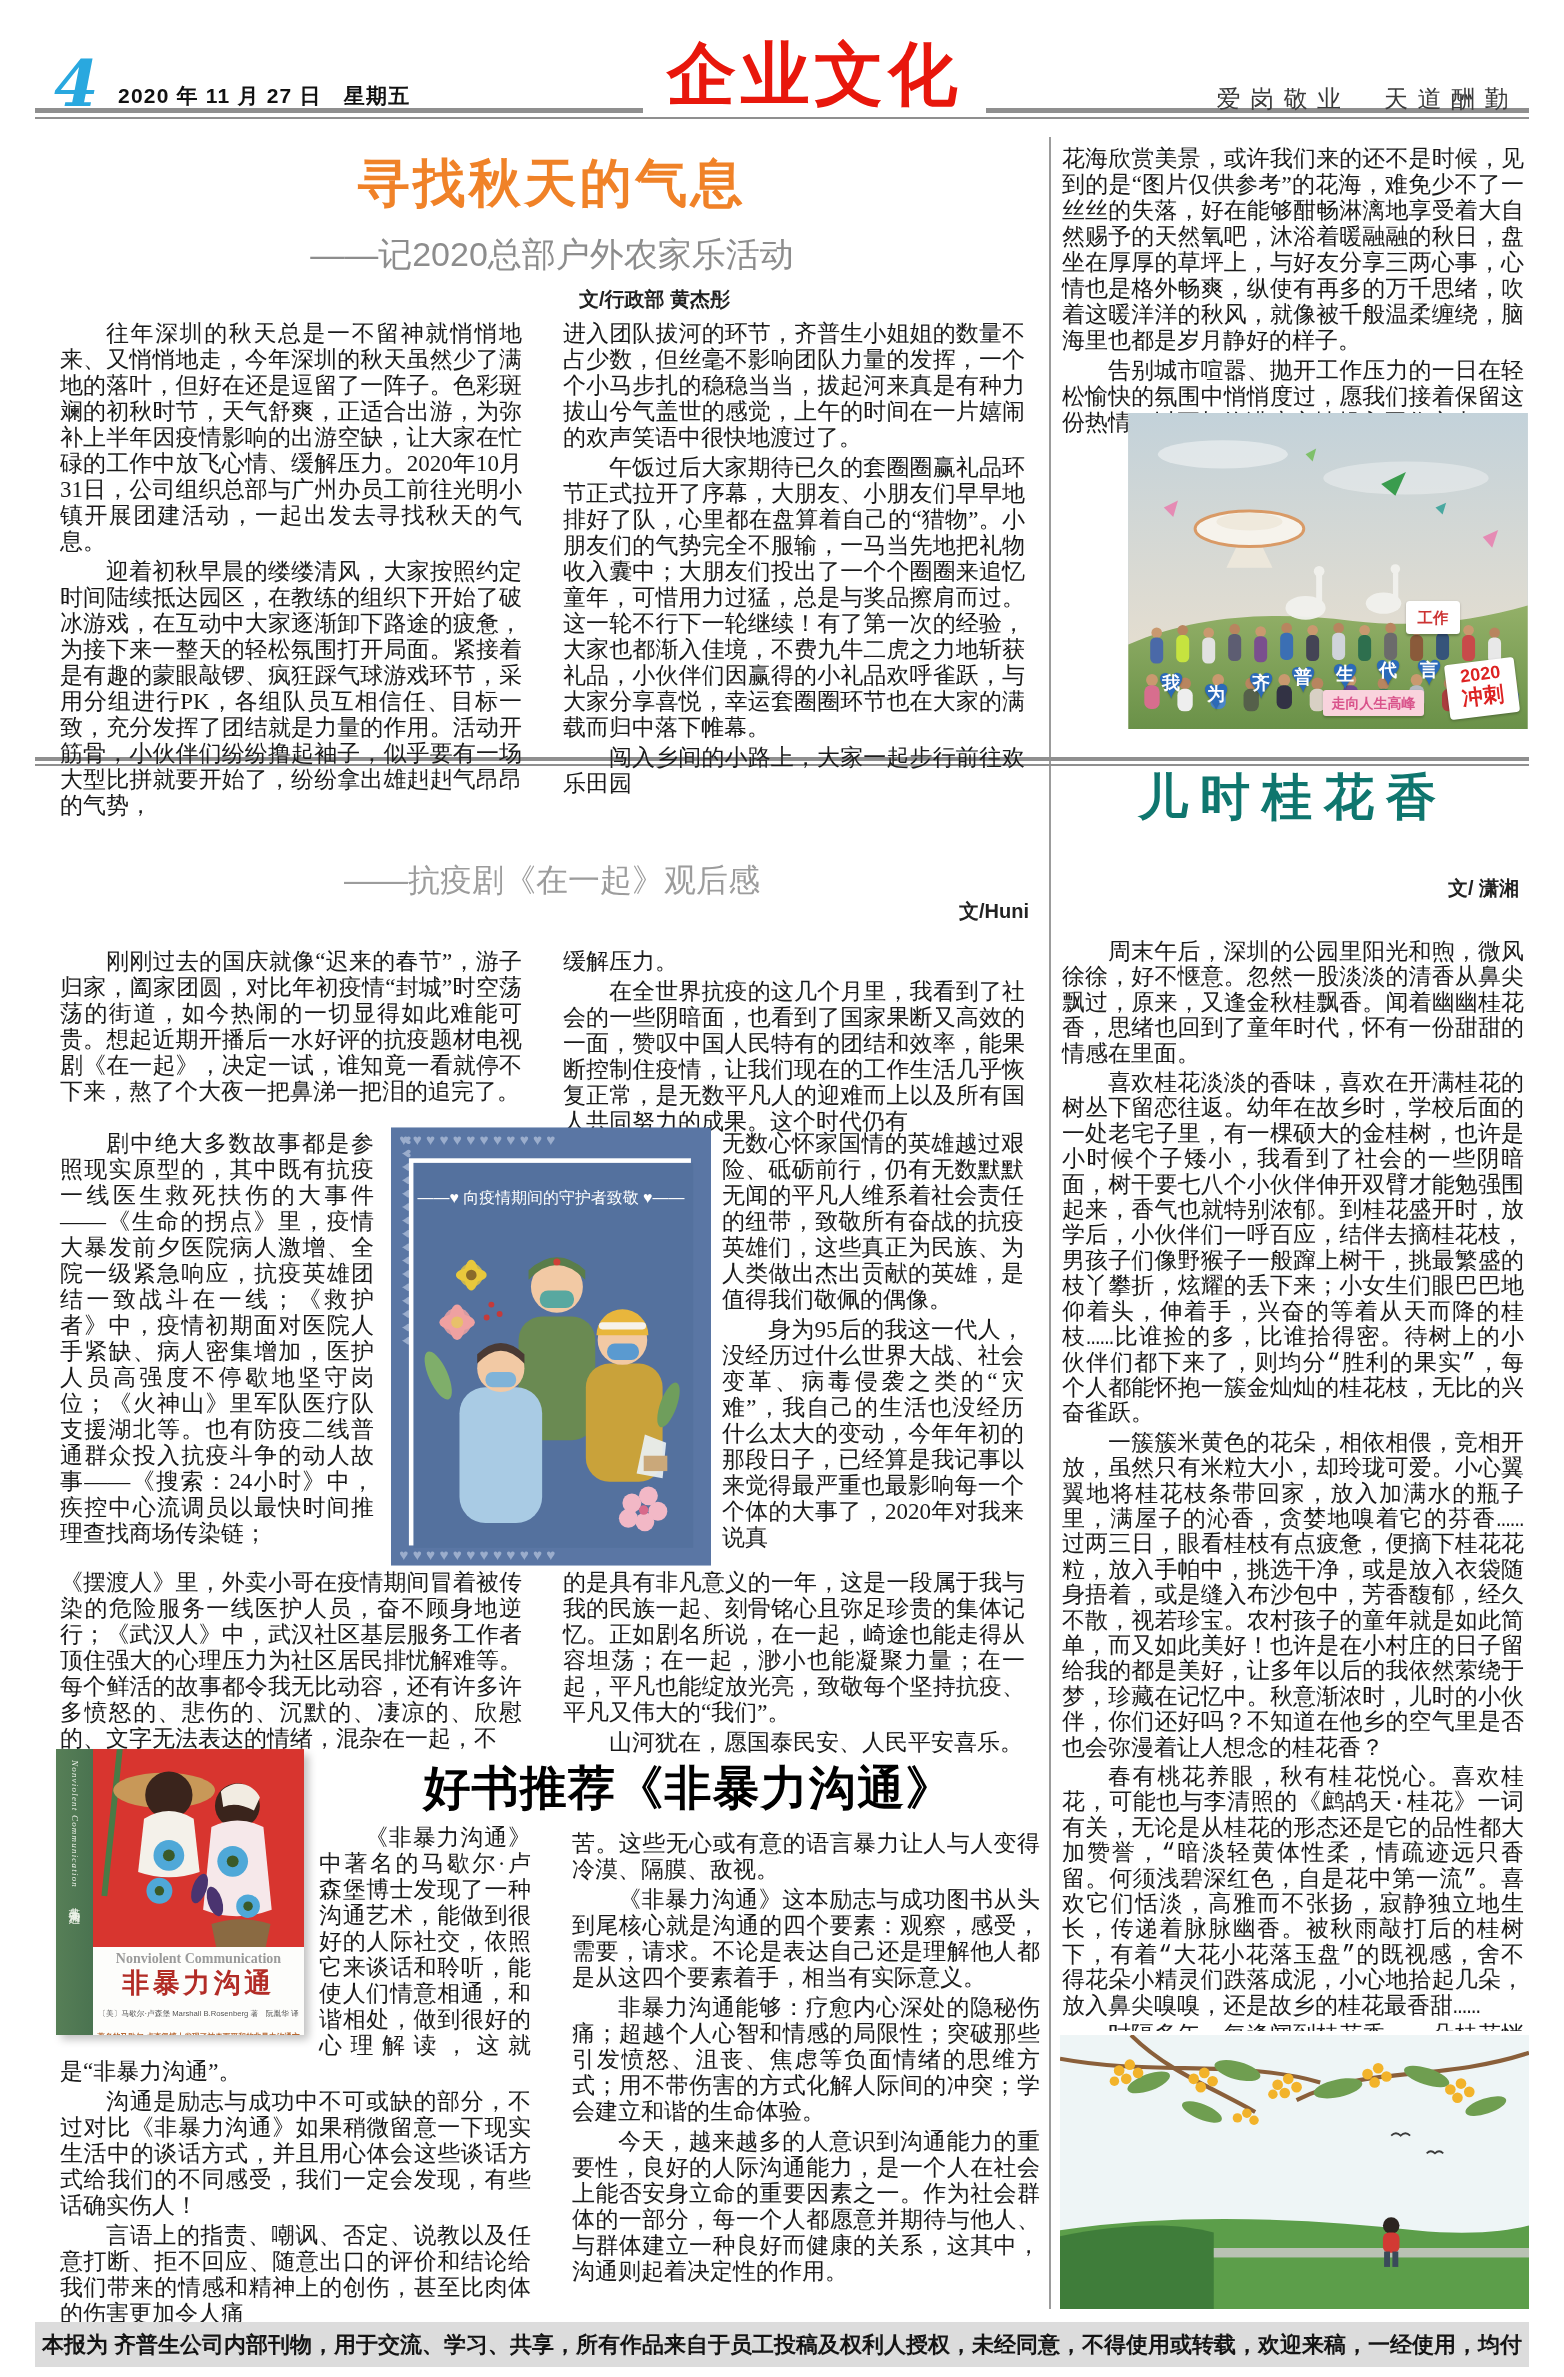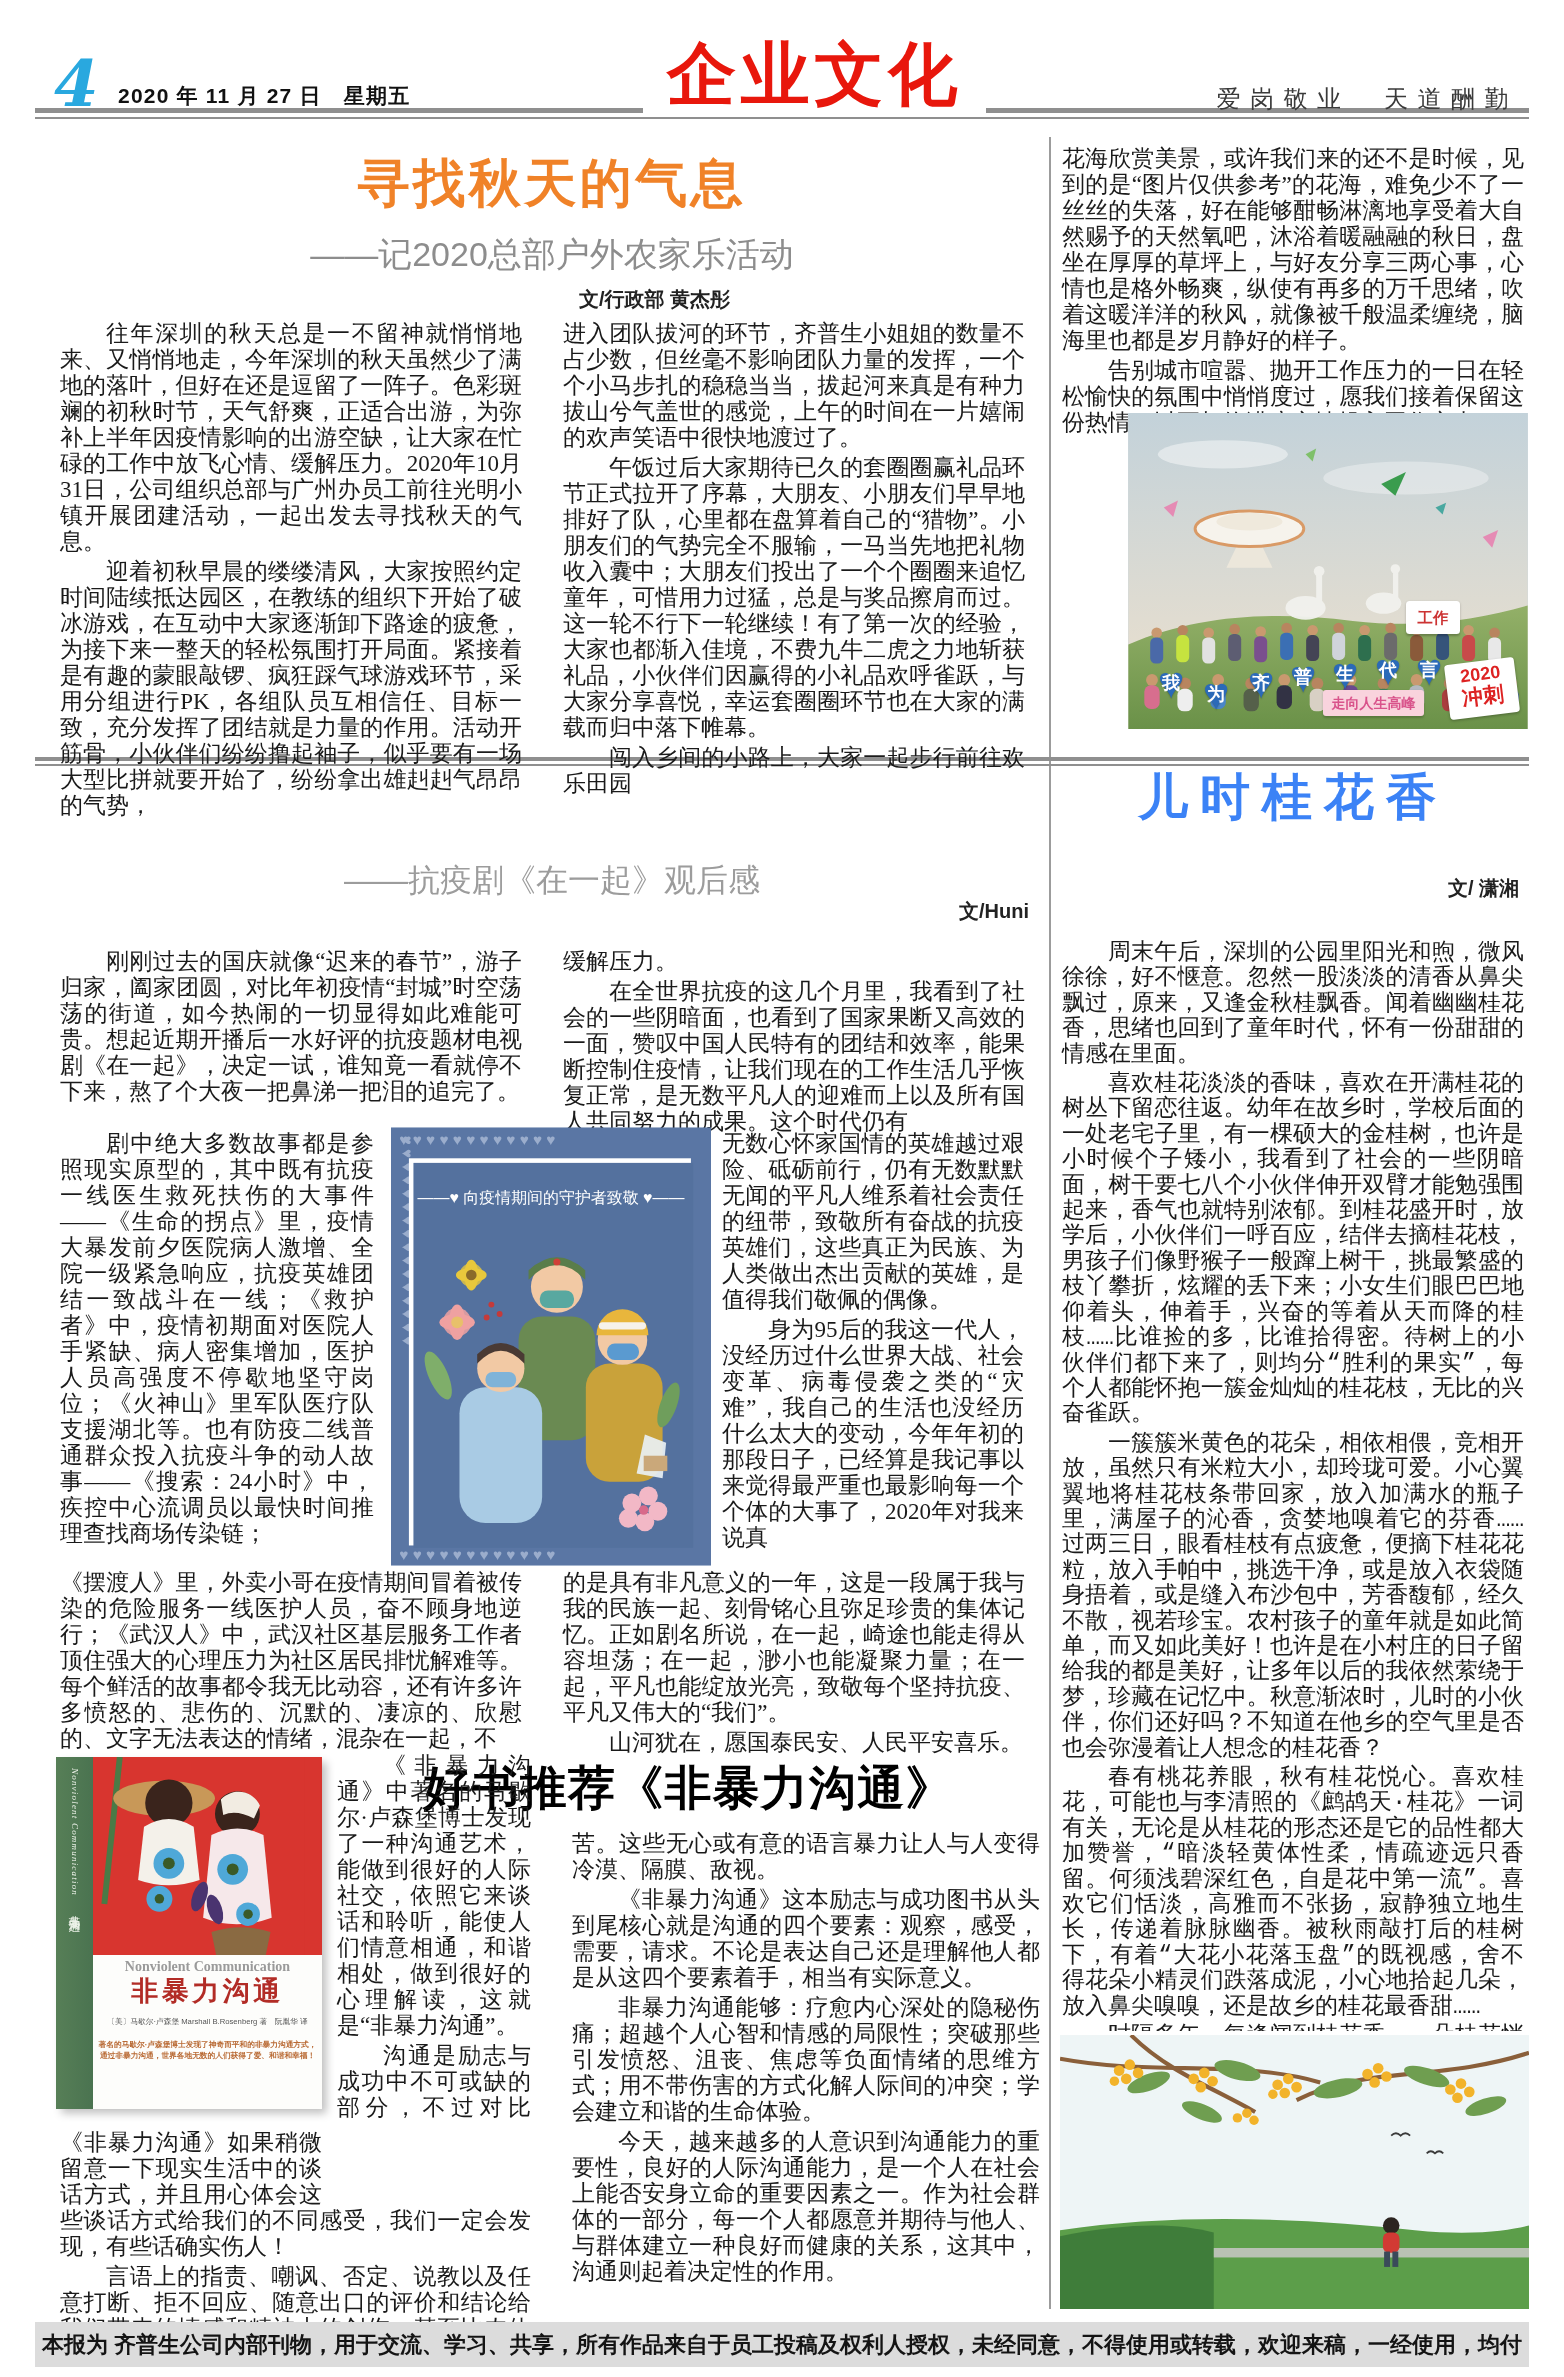--- a/index.html
+++ b/index.html
@@ -43,31 +43,31 @@
   .a2-byline{left:56px;top:898px;width:973px;text-align:right;}
   .a2c1a{left:56px;top:945px;width:470px;}
   .a2c1b{left:56px;top:1127px;width:322px;}
   .a2c1c{left:56px;top:1566px;width:470px;}
   .a2c2a{left:559px;top:945px;width:470px;}
   .a2c2b{left:718px;top:1127px;width:310px;}
   .a2c2c{left:559px;top:1566px;width:470px;}
   .poster{left:391px;top:1127px;width:320px;height:439px;}
   
   .a3-title{left:1058px;top:764px;width:470px;text-align:center;
-            font-weight:900;font-size:50px;color:#3b82f6;letter-spacing:12px;}
+            font-weight:900;font-size:50px;color:#0f766e;letter-spacing:12px;}
   .a3-byline{left:1058px;top:875px;width:461px;text-align:right;}
   .a3-body{left:1058px;top:937px;width:470px;height:1094px;overflow:hidden;}
   .a3-img{left:1060px;top:2035px;width:469px;height:274px;overflow:hidden;}
   
   .a4-title{left:331px;top:1757px;width:715px;text-align:center;
             font:900 47px "Liberation Sans","DejaVu Sans",sans-serif;color:#000000;letter-spacing:1.2px;}
   .a4c1{left:56px;top:1749px;width:479px;}
   .a4c2{left:568px;top:1827px;width:476px;}
-  .book{float:left;width:248px;height:352px;margin:8px 15px 21px 0;position:relative;
-        font-family:"Liberation Sans","DejaVu Sans",sans-serif;box-shadow:4.7px 4.7px 8.3px rgba(0,0,0,.25);padding-left:18px;}
+  .book{float:left;width:248px;height:286px;margin:0 15px 21px 0;position:relative;
+        font-family:"Liberation Sans","DejaVu Sans",sans-serif;box-shadow:4.7px 4.7px 8.3px rgba(0,0,0,.25);}
   .a4-gap{float:right;width:213px;height:76px;}
   .spine{position:absolute;left:0;top:0;width:37px;height:100%;
          background:linear-gradient(90deg,#577f57,#4a7350);color:#eef3ea;}
   .spine span{display:block;writing-mode:vertical-rl;margin:10.6px auto 0;letter-spacing:1.2px;}
   .spine-en{font:italic 9px "Liberation Serif",serif;}
   .spine-cn{font-size:12px;margin-top:6px;}
   .cover{position:absolute;left:37px;top:0;right:0;height:198px;background:#d8352f;overflow:hidden;}
   .band{position:absolute;left:37px;top:198px;right:0;bottom:0;background:#fdfdfb;text-align:center;overflow:hidden;}
   .band-en{font:700 14px "Liberation Serif",serif;color:#9a9a9a;margin-top:3.5px;}
   .band-cn{font-weight:900;font-size:27px;color:#b22c26;letter-spacing:3.5px;line-height:1.2;}

